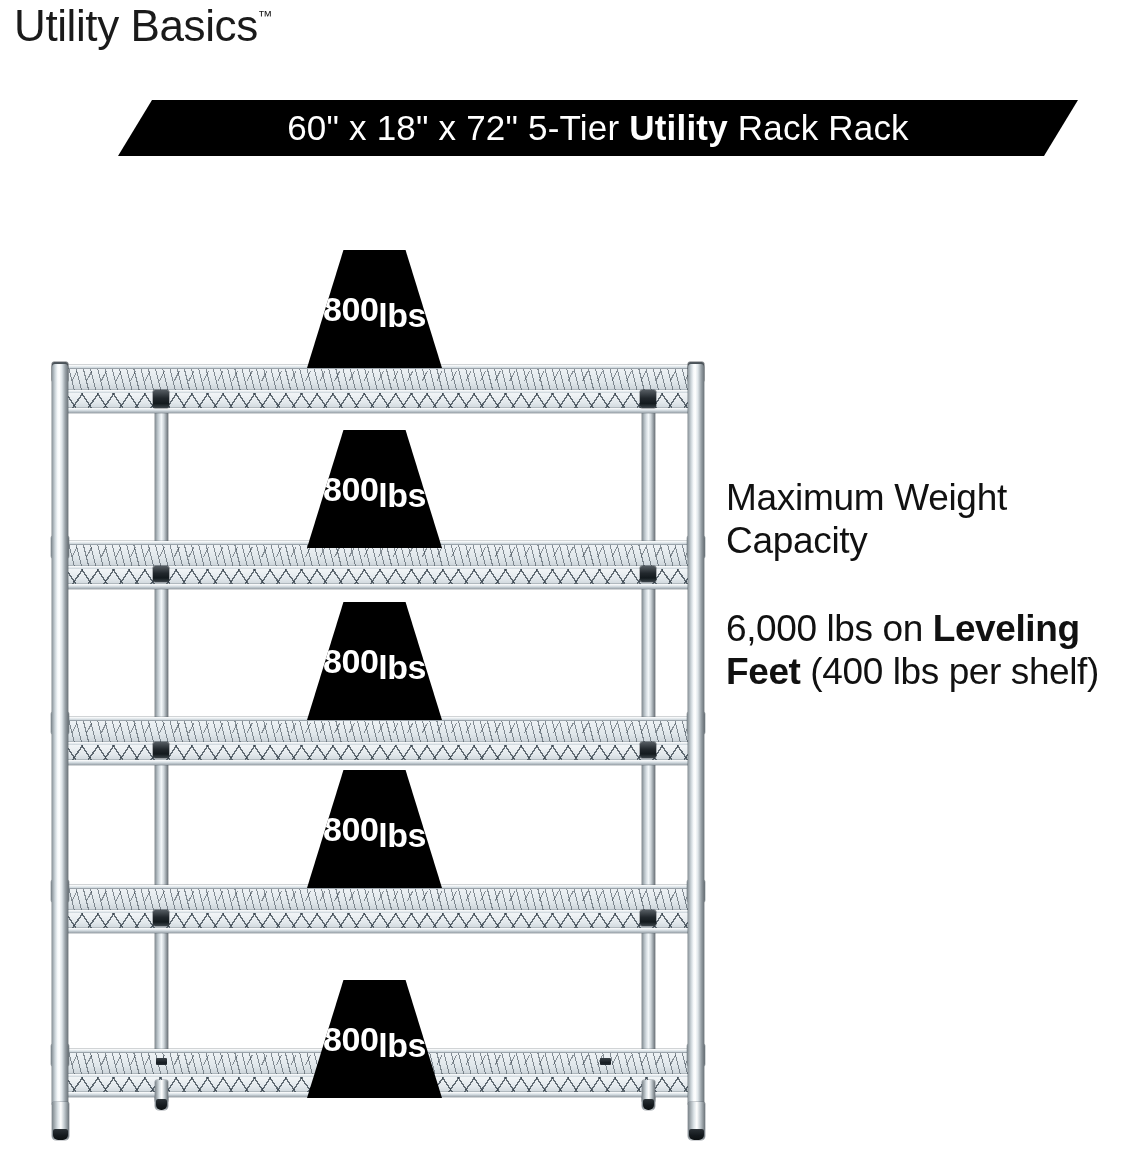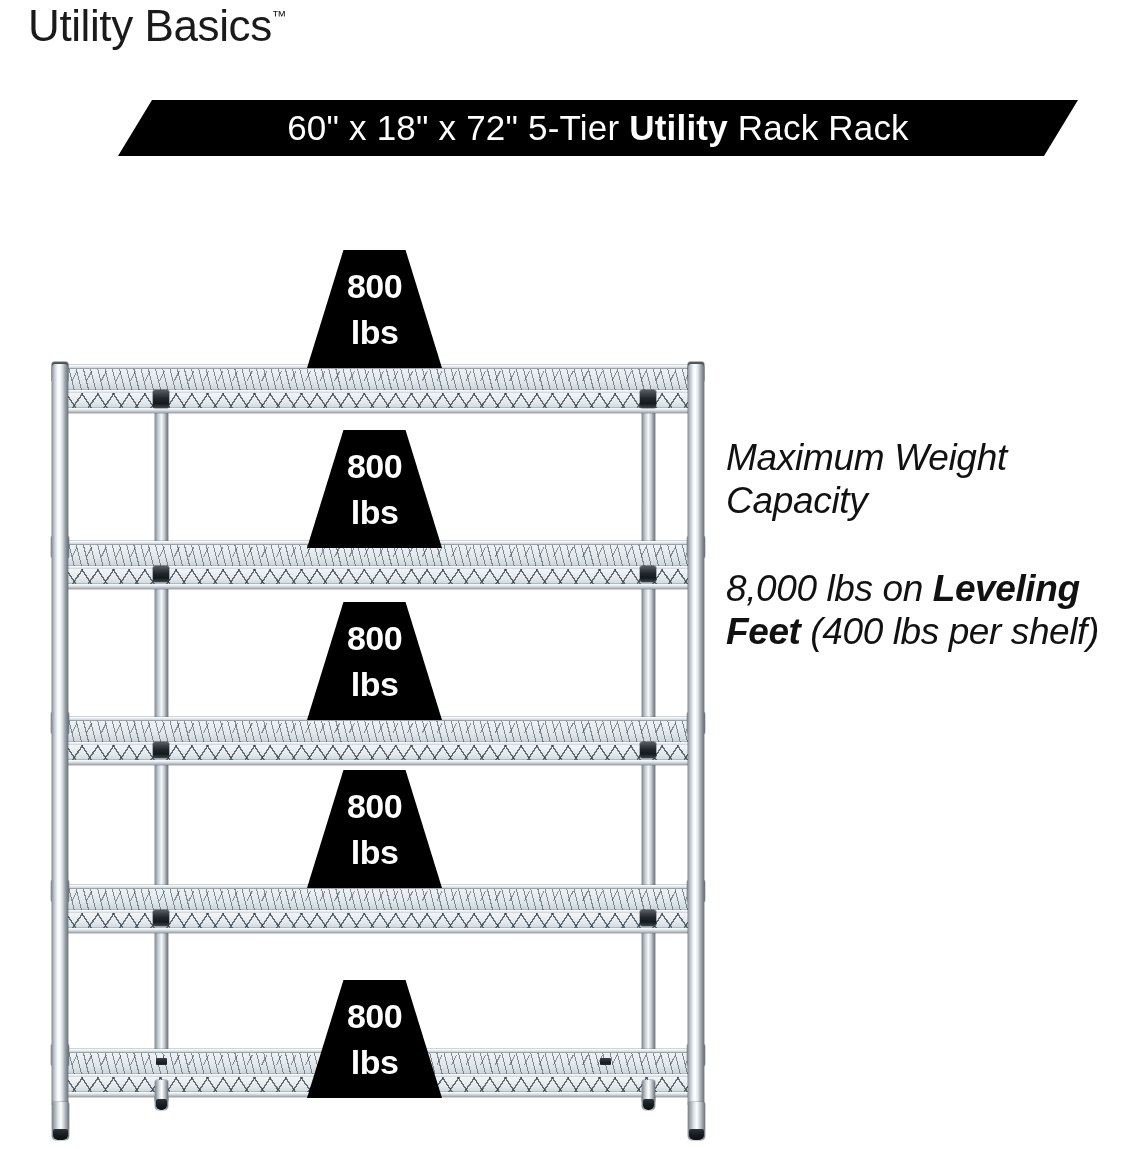--- a/index.html
+++ b/index.html
@@ -20,21 +20,20 @@
   .brand {
     position: absolute;
     left: 14px;
     top: 4px;
     font-size: 44px;
     line-height: 1;
     font-weight: 400;
     letter-spacing: -0.4px;
     color: #1a1a1a;
     white-space: nowrap;
-    margin-left: 14px;
   }
   .brand .tm {
     font-size: 15px;
     vertical-align: 20px;
     letter-spacing: 0;
     font-weight: 400;
   }
 
   
   .banner {
@@ -177,21 +176,21 @@
     border-radius: 1px;
     background: linear-gradient(180deg, #3a4248 0%, #151b20 70%, #262e34 100%);
   }
 
   
   .badge {
     position: absolute;
     background: #000000;
     clip-path: polygon(27% 0, 73% 0, 100% 100%, 0 100%);
     display: flex;
-    flex-direction: column;
+    flex-direction: row;
     align-items: center;
     justify-content: center;
     color: #ffffff;
     text-align: center;
   }
   .badge .num {
     font-size: 34px;
     font-weight: 700;
     line-height: 1;
     letter-spacing: -0.5px;
@@ -201,23 +200,22 @@
     font-weight: 700;
     line-height: 1;
     margin-top: 12px;
     letter-spacing: -0.5px;
   }
 
   
   .copy {
     position: absolute;
     left: 726px;
-    top: 436px;
+    top: 476px;
     width: 392px;
-    font-style: italic;
   }
   .copy h2 {
     margin: 0;
     font-size: 37px;
     line-height: 1.17;
     font-weight: 400;
     letter-spacing: -0.3px;
     color: #111111;
   }
   .copy p {
@@ -336,15 +334,15 @@
   <div class="badge" style="left:285px; top:640px; width:135px; height:118px;">
     <span class="num">800</span>
     <span class="unit">lbs</span>
   </div>
 
 </div>
 
 <div class="copy">
   <h2>Maximum Weight Capacity</h2>
 
-  <p class="first"><span>8,000 lbs on </span><b>Leveling Feet</b><span> (400 lbs per shelf)</span></p>
+  <p class="first"><span>6,000 lbs on </span><b>Leveling Feet</b><span> (400 lbs per shelf)</span></p>
 
 </div>
 
 </body></html>

